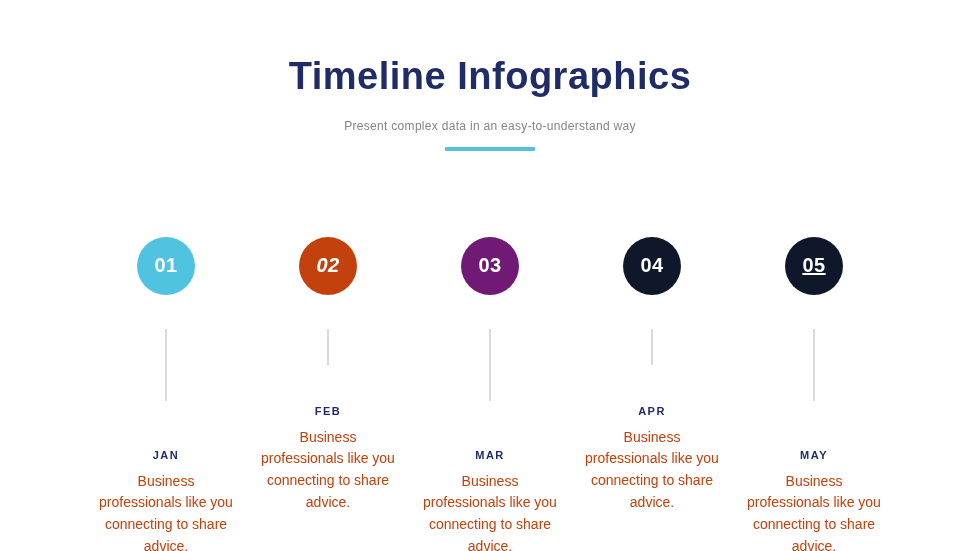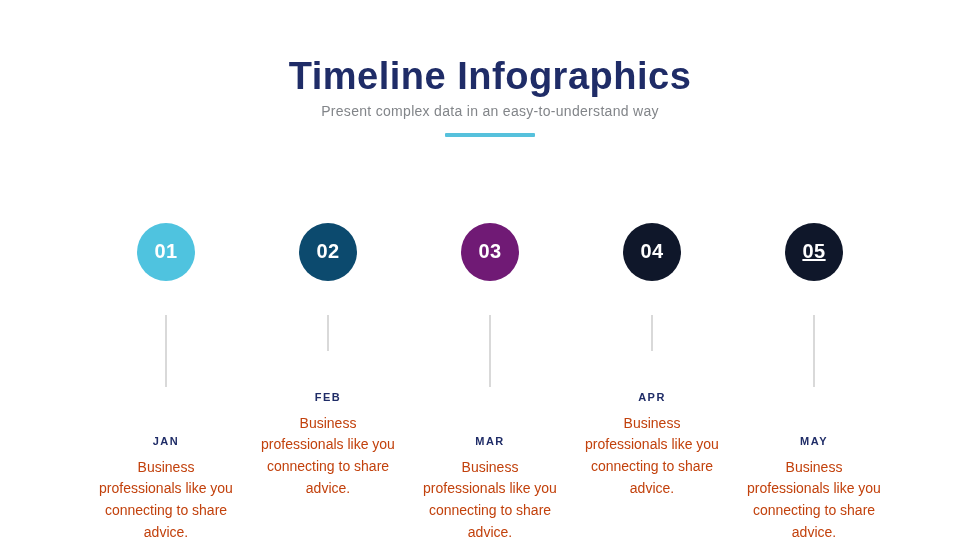--- a/index.html
+++ b/index.html
@@ -11,22 +11,22 @@
   }
   .header { text-align: center; padding-top: 56px; }
   .title {
     font-size: 38px;
     font-weight: bold;
     color: #1F2C67;
     letter-spacing: 0.5px;
     line-height: 1.1;
   }
   .subtitle {
-    margin-top: 5px;
-    font-size: 14px;
+    margin-top: 21px;
+    font-size: 12px;
     color: #828589;
     letter-spacing: 0.3px;
   }
   .accent-underline {
     width: 90px; height: 4px;
     margin: 14px auto 0 auto;
     border-radius: 1px;
   }
   .timeline {
     display: flex;
@@ -91,21 +91,21 @@
       <span>01</span>
     </div>
     <div class="connector" style="background-color: rgb(217, 217, 217);"></div>
     <div class="tl-text">
       <div class="month">JAN</div>
       <div class="desc">Business professionals like you connecting to share advice.</div>
     </div>
   </div>
 
   <div class="tl-item high">
-    <div class="circle" style="background-color: #0c4a6e;">
+    <div class="circle" style="background-color: #c2410c; font-style: italic;">
       <span>02</span>
     </div>
     <div class="connector" style="background-color: rgb(217, 217, 217);"></div>
     <div class="tl-text">
       <div class="month">FEB</div>
       <div class="desc">Business professionals like you connecting to share advice.</div>
     </div>
   </div>
 
   <div class="tl-item low">

